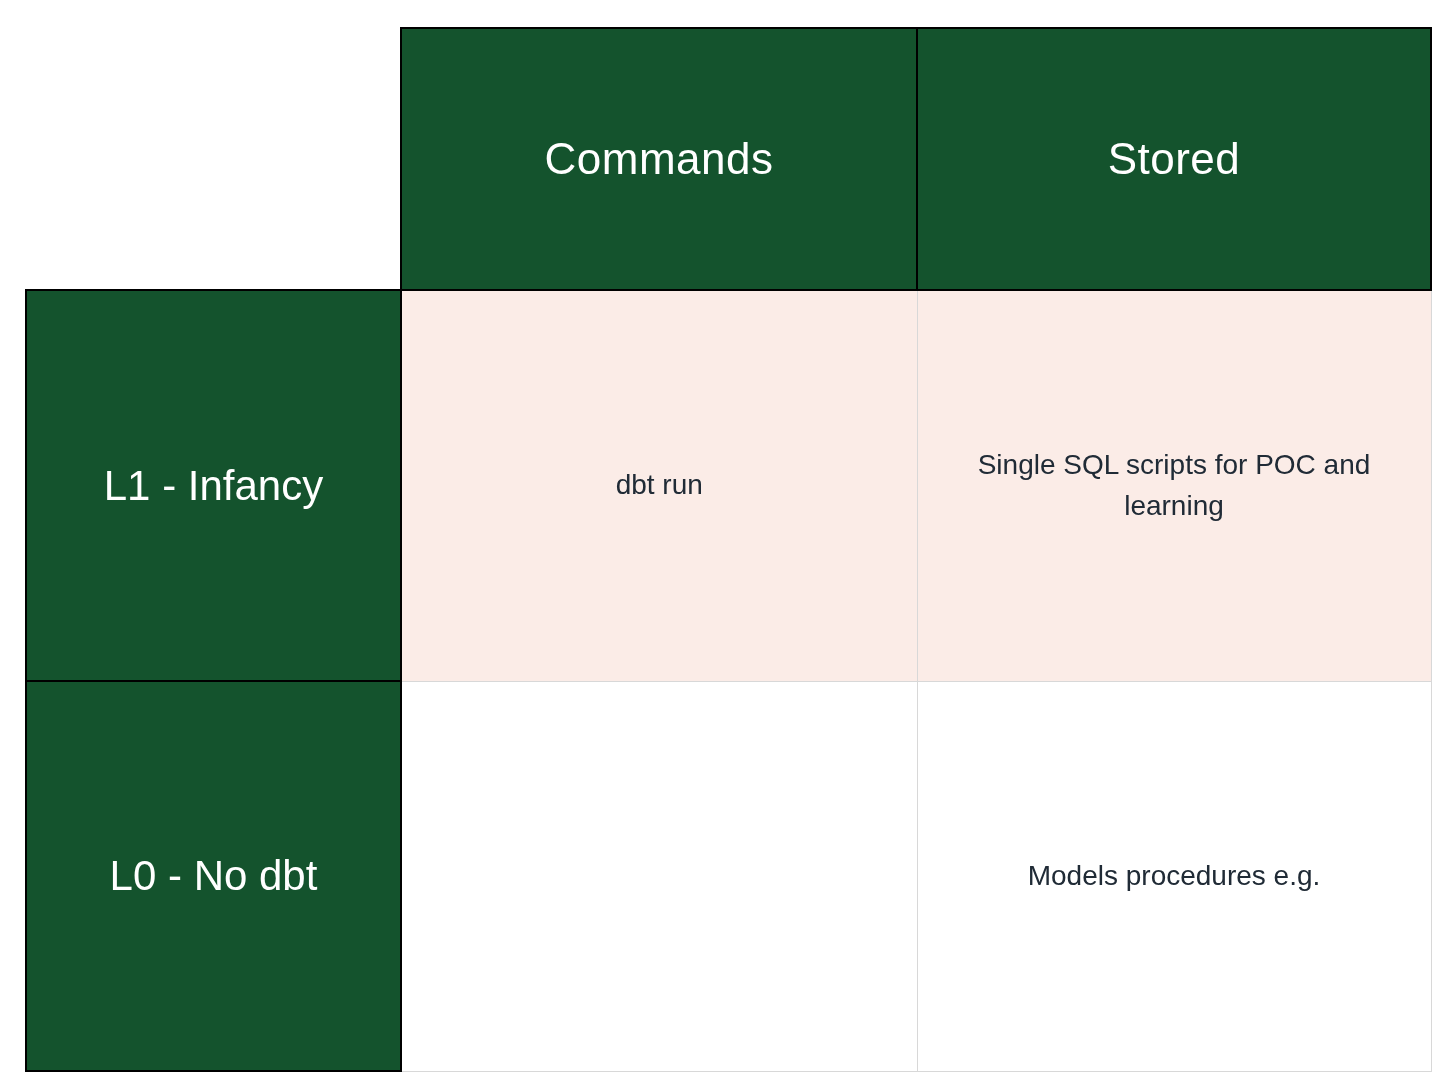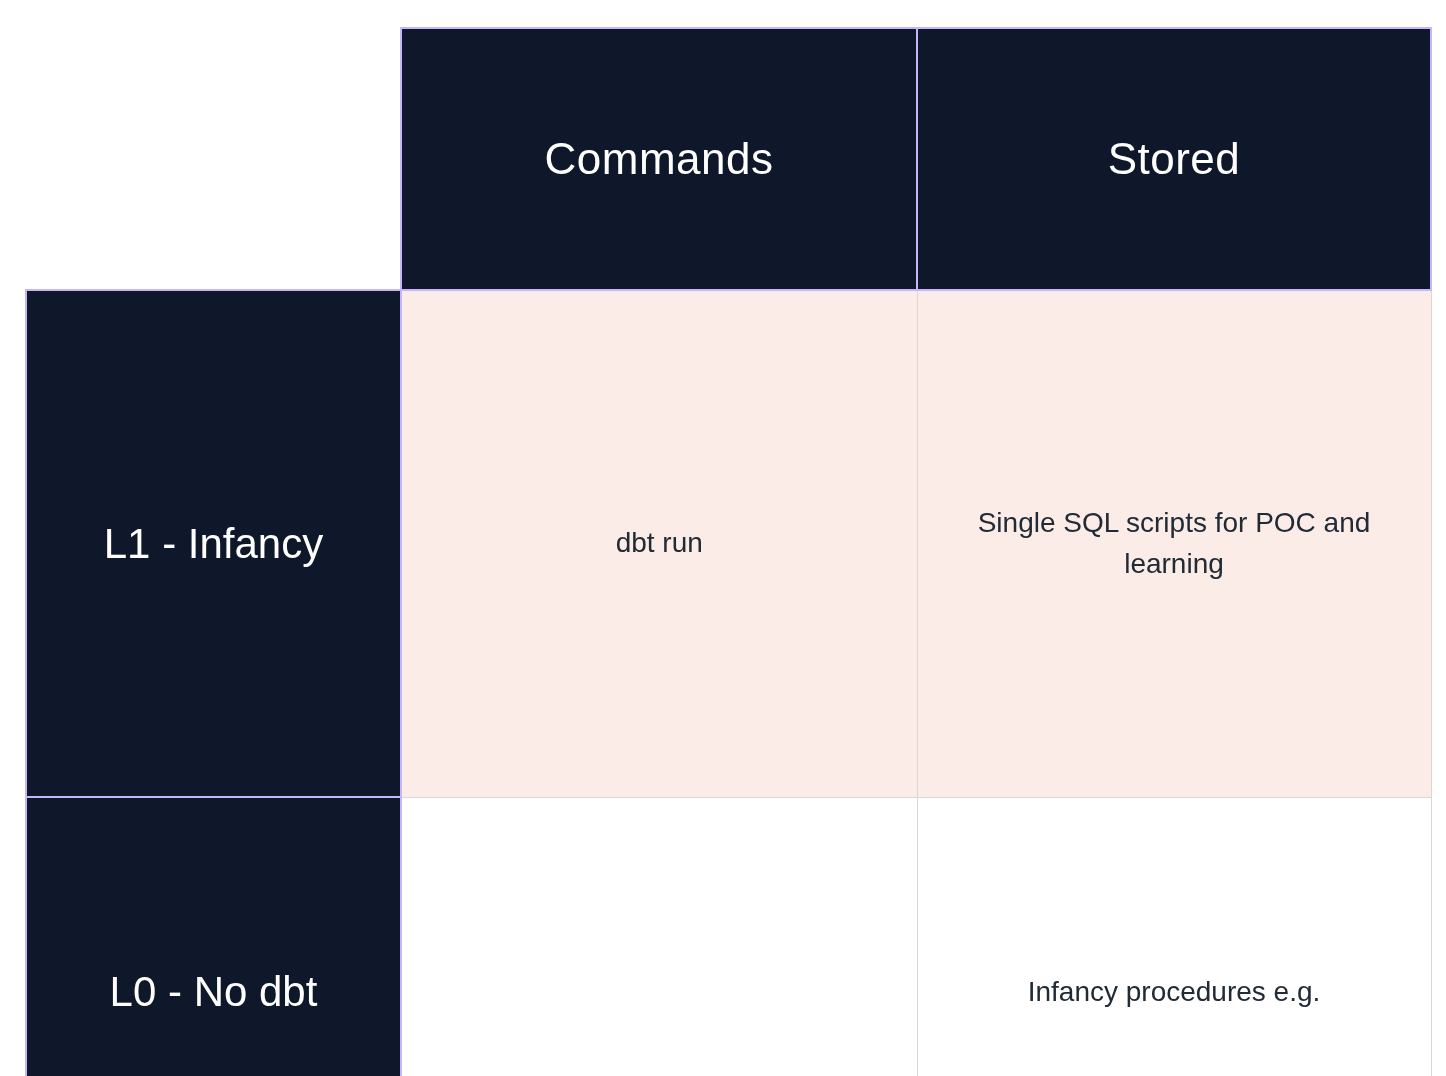--- a/index.html
+++ b/index.html
@@ -22,39 +22,39 @@
     left: 25px;
     top: 27px;
     border-collapse: collapse;
     table-layout: fixed;
   }
   table.matrix col.c-rowhead { width: 375px; }
   table.matrix col.c-commands { width: 516px; }
   table.matrix col.c-models  { width: 514px; }
 
   tr.r-header { height: 262px; }
-  tr.r-l1     { height: 507px; }
+  tr.r-l1     { height: 391px; }
   tr.r-l0     { height: 390px; margin-left: 28px; }
 
   td, th {
     padding: 0;
     vertical-align: middle;
     text-align: center;
   }
 
   td.corner {
     border: none;
     background: #ffffff;
   }
 
   th.col-head, th.row-head {
-    background: #0f172a;
+    background: #14532d;
     color: #ffffff;
     font-weight: 400;
-    border: 2px solid #c4b5fd;
+    border: 2px solid #000000;
   }
   th.col-head {
     font-size: 44px;
     letter-spacing: 0.5px;
   }
   th.row-head {
     font-size: 42px;
   }
 
   td.cell {
@@ -86,17 +86,17 @@
       <th class="col-head">Stored</th>
     </tr>
     <tr class="r-l1">
       <th class="row-head">L1 - Infancy</th>
       <td class="cell highlight">dbt run</td>
       <td class="cell highlight">Single SQL scripts for POC and learning</td>
     </tr>
     <tr class="r-l0">
       <th class="row-head">L0 - No dbt</th>
       <td class="cell"></td>
-      <td class="cell">Infancy procedures e.g.</td>
+      <td class="cell">Models procedures e.g.</td>
     </tr>
   </tbody>
     </table>
 </div>
 
 </body></html>

